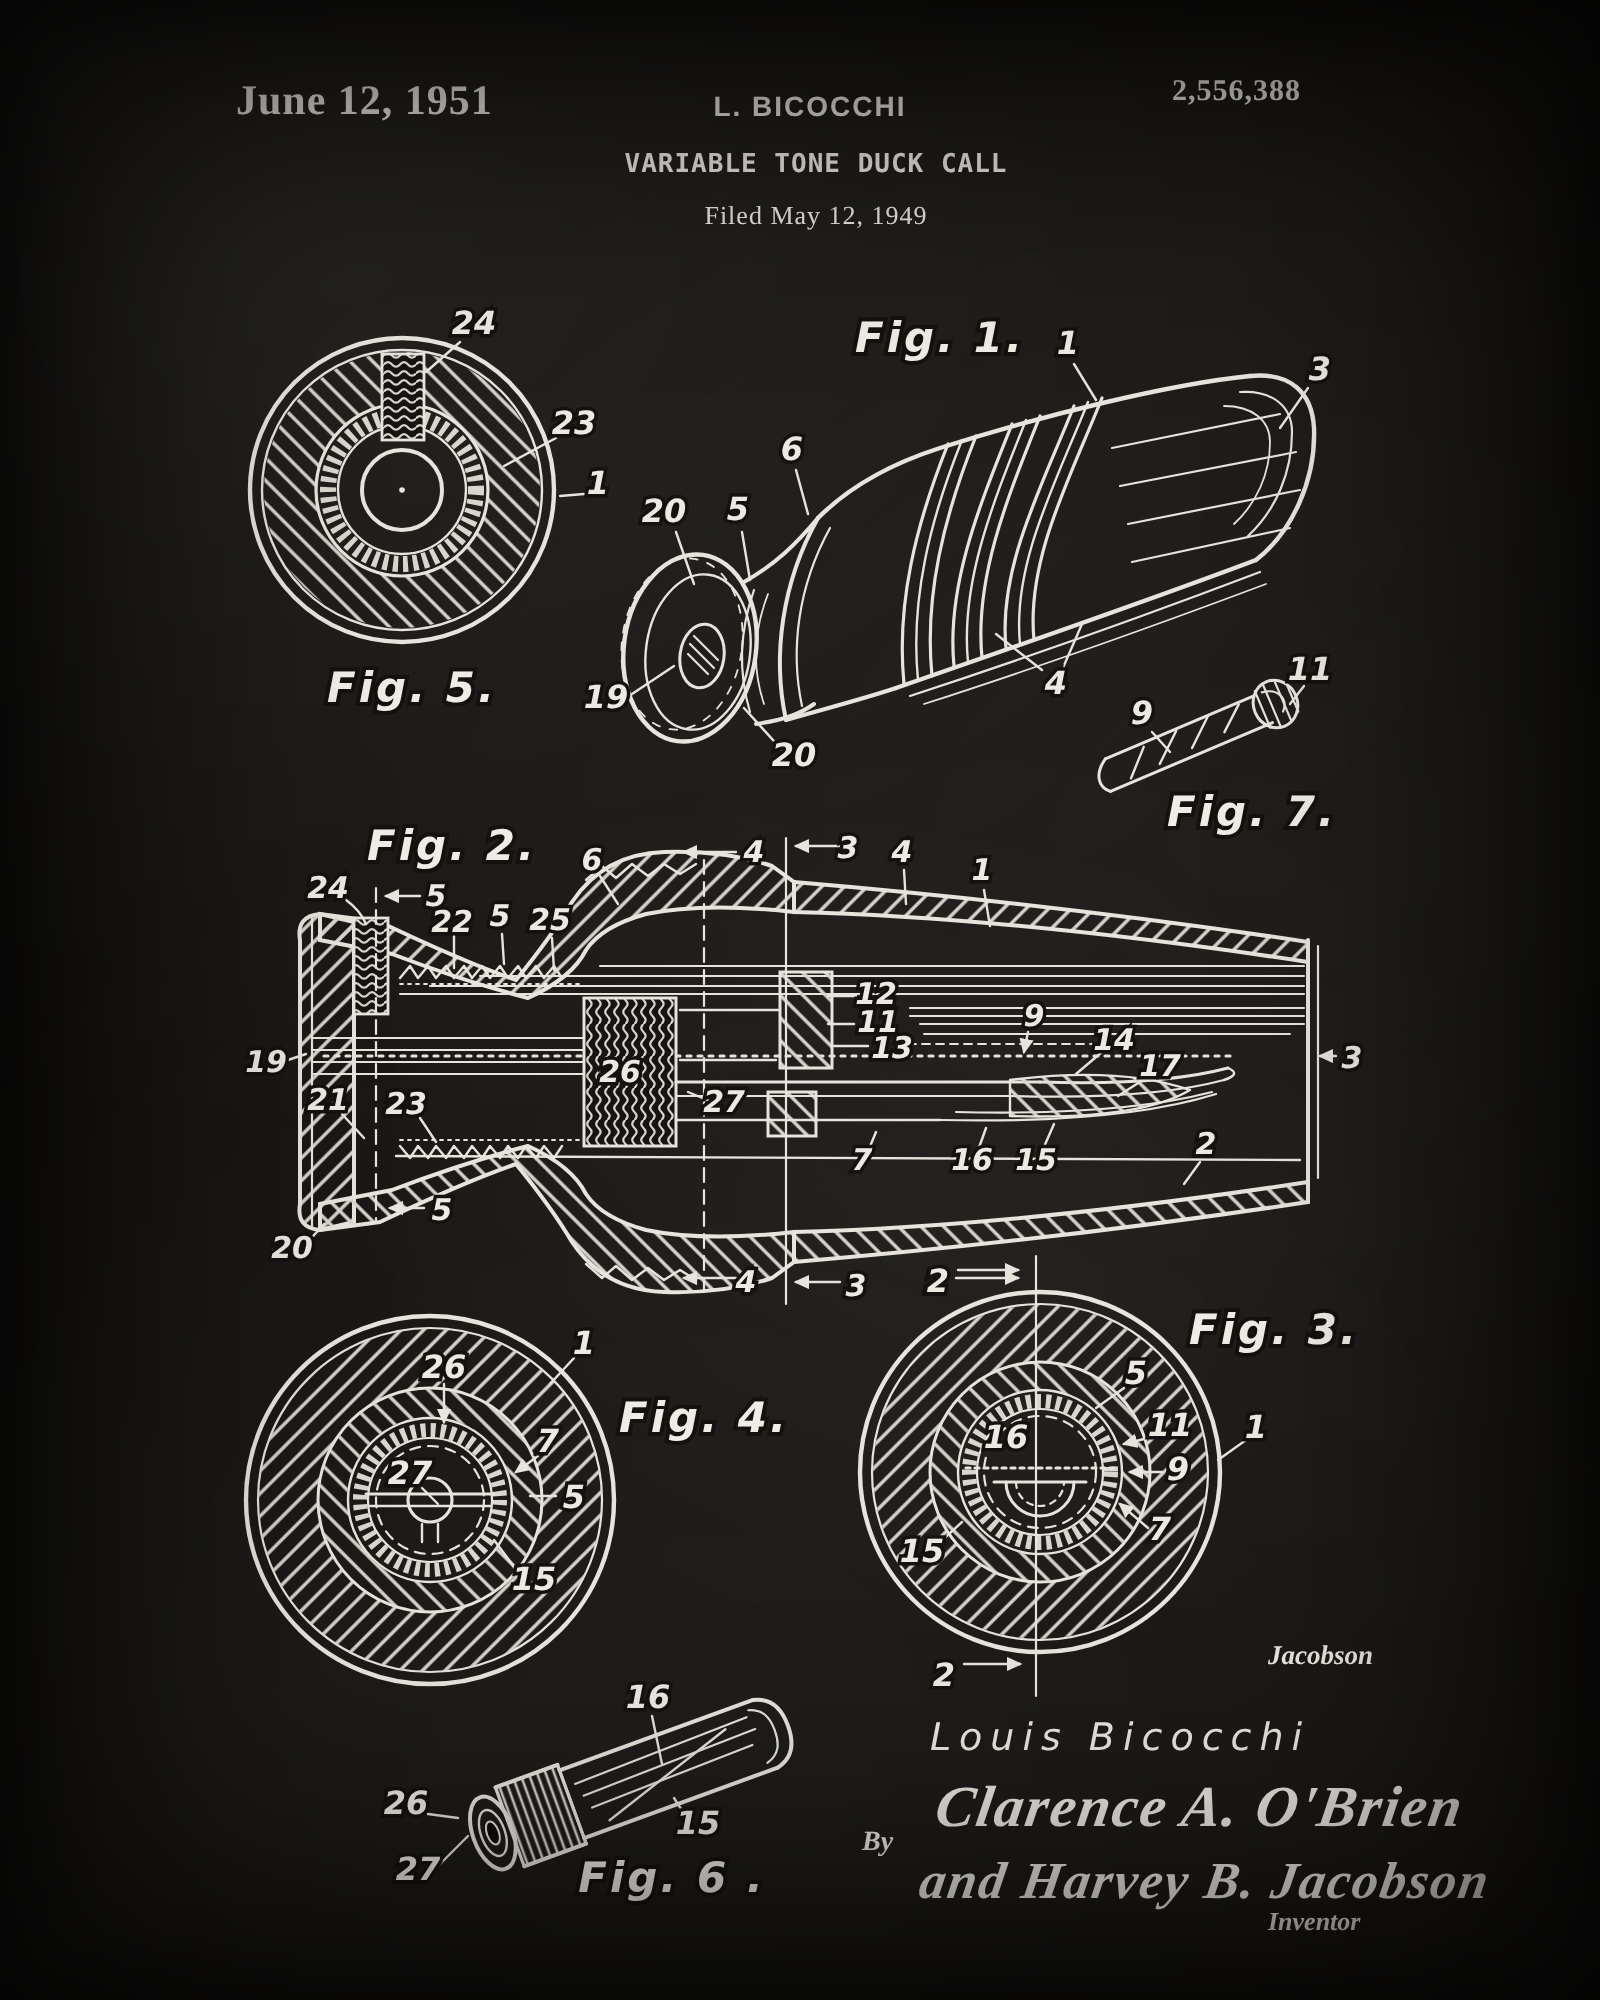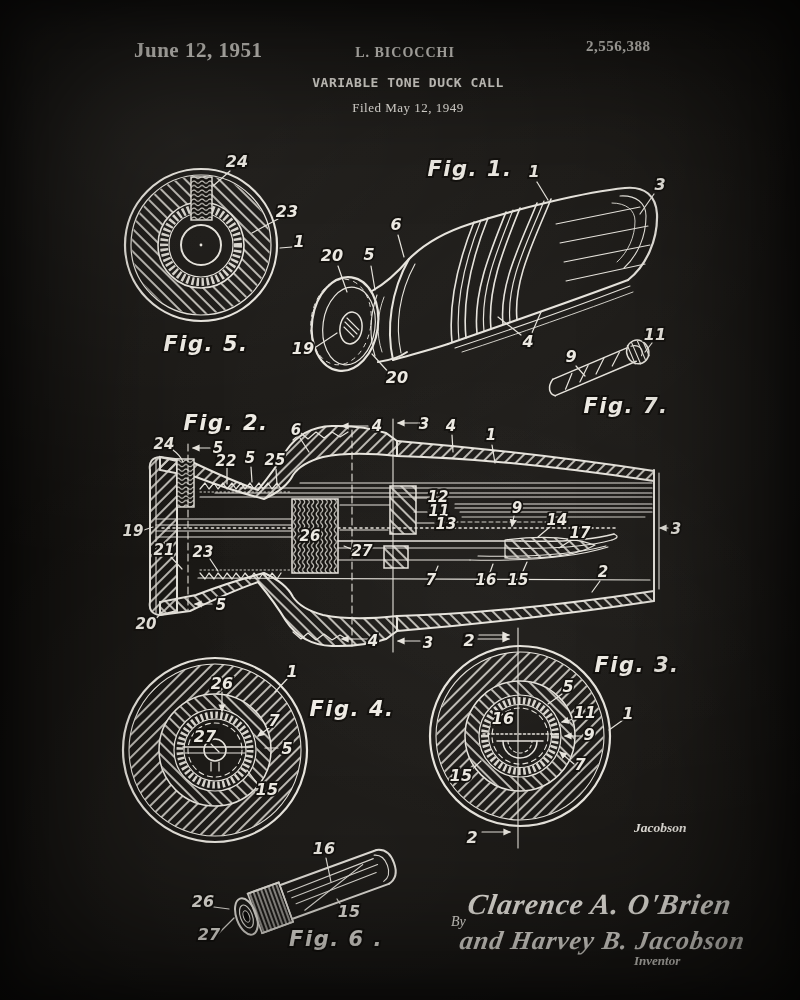--- a/index.html
+++ b/index.html
@@ -9,32 +9,32 @@
       radial-gradient(1100px 750px at 22% 14%, rgba(255,255,255,0.055), rgba(255,255,255,0) 58%),
       radial-gradient(900px 700px at 78% 42%, rgba(255,255,255,0.04), rgba(255,255,255,0) 60%),
       radial-gradient(1000px 850px at 45% 85%, rgba(255,255,255,0.04), rgba(255,255,255,0) 55%),
       radial-gradient(500px 400px at 60% 60%, rgba(255,255,255,0.025), rgba(255,255,255,0) 60%),
       #171512;
     font-family:"Liberation Serif", serif;color:#eae7e0;
   }
   .sheet::after{content:"";position:absolute;inset:0;pointer-events:none;
     box-shadow: inset 0 0 150px 45px rgba(0,0,0,0.72), inset 0 0 35px 10px rgba(0,0,0,0.4);}
   .abs{position:absolute;white-space:nowrap;}
-  .hdr-date{left:118px;top:38px;font-weight:700;font-size:21px;letter-spacing:0.5px;margin-left:16px;}
+  .hdr-date{left:118px;top:38px;font-weight:700;font-size:21px;letter-spacing:0.5px;}
   .hdr-num{left:586px;top:38px;font-weight:700;font-size:15px;letter-spacing:0.5px;}
   .hdr-name{left:405px;top:45px;transform:translateX(-50%);
-    font-family:Liberation Serif, serif;font-weight:700;font-size:14px;letter-spacing:1px;}
+    font-family:Liberation Sans, sans-serif;font-weight:700;font-size:14px;letter-spacing:1px;}
   .hdr-title{left:408px;top:75px;transform:translateX(-50%);
     font-family:"DejaVu Sans Mono", monospace;font-weight:700;font-size:13px;letter-spacing:0.5px;}
   .hdr-filed{left:408px;top:100px;transform:translateX(-50%);
     font-family:Liberation Serif, serif;font-size:13px;letter-spacing:0.5px;}
   .inventor-cap{left:634px;top:820px;font-style:italic;font-weight:700;font-size:13.5px;}
   .sig-name{left:560px;top:858px;transform:translateX(-50%);
     font-family:"DejaVu Sans", sans-serif;font-style:italic;font-size:19px;letter-spacing:4px;}
-  .by-cap{left:431px;top:914px;font-style:italic;font-weight:400;font-size:14px;margin-left:20px;}
+  .by-cap{left:431px;top:914px;font-style:italic;font-weight:700;font-size:14px;}
   .script1{left:468px;top:888px;font-style:italic;font-weight:700;font-size:29px;
     transform:skewX(-9deg);letter-spacing:1px;}
   .script2{left:460px;top:926px;font-style:italic;font-weight:700;font-size:26px;
     transform:skewX(-9deg);letter-spacing:1px;}
   .attorneys-cap{left:634px;top:953px;font-style:italic;font-weight:700;font-size:13px;}
   svg{position:absolute;left:0;top:0;}
   .draw{stroke:#e7e4dd;fill:none;stroke-width:1.6;stroke-linecap:round;stroke-linejoin:round;}
   .w09{stroke-width:0.9}.w1{stroke-width:1.1}.w12{stroke-width:1.2}.w15{stroke-width:1.5}
   .w2{stroke-width:2}.w22{stroke-width:2.2}
   .num{font:italic 700 16px "DejaVu Sans", sans-serif;fill:#ece9e2;stroke:#14120f;
@@ -419,17 +419,18 @@
       </g>
       <text class="num" x="324" y="854">16</text>
       <text class="num" x="203" y="907">26</text>
       <text class="num" x="349" y="917">15</text>
       <text class="num" x="209" y="940">27</text>
       <text class="figlabel" x="336" y="946">Fig. 6 .</text>
     </g>
   </svg>
 
   <div class="abs inventor-cap">Jacobson</div>
+  <div class="abs sig-name">Louis Bicocchi</div>
   <div class="abs by-cap">By</div>
   <div class="abs script1">Clarence A. O'Brien</div>
   <div class="abs script2">and Harvey B. Jacobson</div>
   <div class="abs attorneys-cap">Inventor</div>
 </div>
 
 </body></html>

